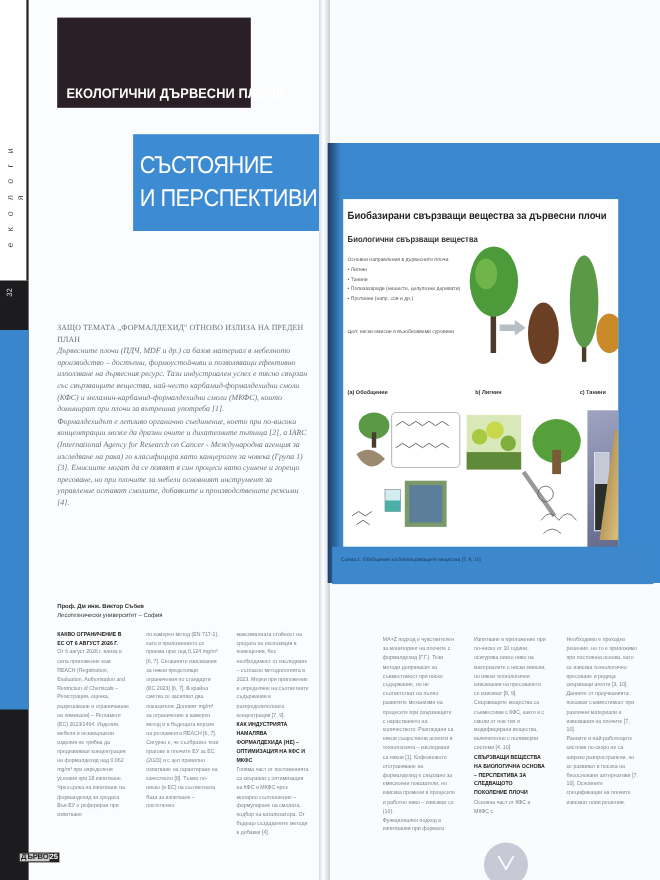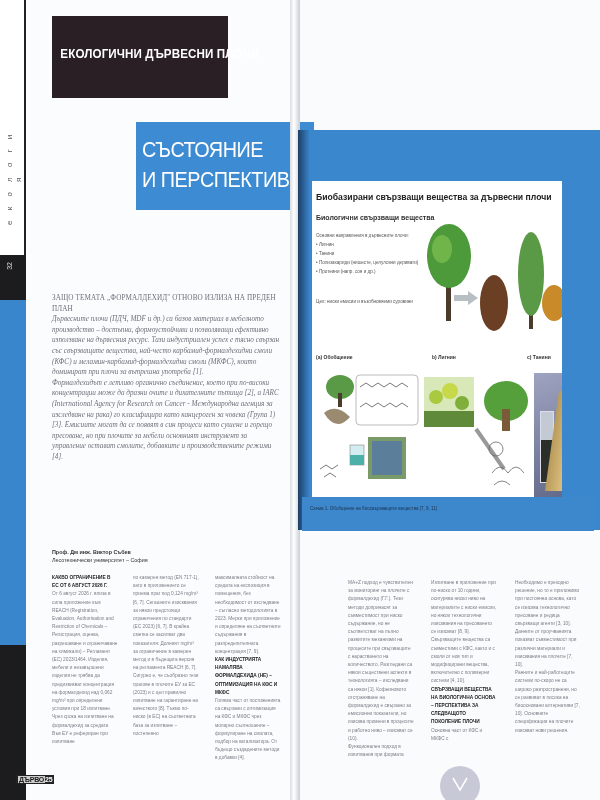--- a/index.html
+++ b/index.html
@@ -15,24 +15,24 @@
     .spine-line { position: absolute; left: 24px; top: 0; width: 2px; height: 255px; background: #222; }
     .spine-black-bottom { position: absolute; left: 0; top: 255px; width: 26px; height: 545px; background: #1c1b1d; }
     .spine-blue { position: absolute; left: 0; top: 300px; width: 26px; height: 345px; background: #3a86cc; }
     .section-label { position: absolute; left: 5px; top: 128px; width: 16px; height: 100px;
       writing-mode: vertical-rl; transform: rotate(180deg); font-size: 8px; letter-spacing: 4px;
       color: #555; text-align: center; }
     .page-num-side { position: absolute; left: 6px; top: 262px; font-size: 7px; color: #ddd;
       writing-mode: vertical-rl; transform: rotate(180deg); }
 
     .title-black { position: absolute; left: 52px; top: 16px; width: 176px; height: 82px;
-      background: #2a1f24; color: #fff; display: flex; align-items: center; }
+      background: #2a1f24; color: #fff; display: flex; align-items: flex-end; }
     .title-black span { font-family: "Liberation Sans", sans-serif; font-weight: bold; font-size: 12.5px;
       padding: 0 0 6px 9px; letter-spacing: 0.1px; white-space: nowrap; transform: scaleX(0.93); transform-origin: left bottom; }
-    .title-blue { position: absolute; left: 136px; top: 130px; width: 180px; height: 80px; }
+    .title-blue { position: absolute; left: 121px; top: 130px; width: 180px; height: 80px; }
     .title-blue-bg { position: absolute; left: 0; top: -8px; width: 178px; height: 88px; background: #3d8bd2; }
     .title-blue-text { position: absolute; left: 6px; top: 5px; color: #fff; font-size: 22px;
       line-height: 30px; font-family: "Liberation Sans", sans-serif; letter-spacing: -0.5px; transform: scaleX(0.9); transform-origin: left top; white-space: nowrap; }
 
     .intro { position: absolute; left: 52px; top: 293px; width: 230px; font-family: "Liberation Serif", serif;
       font-style: italic; font-size: 7.2px; line-height: 10.6px; color: #6c7078; }
     .intro .heading { font-style: normal; text-transform: none; font-size: 7.2px; letter-spacing: 0.1px; }
     .intro p { margin: 0; }
 
     .author { position: absolute; left: 52px; top: 548px; font-size: 5.4px; line-height: 8px; color: #333; }

